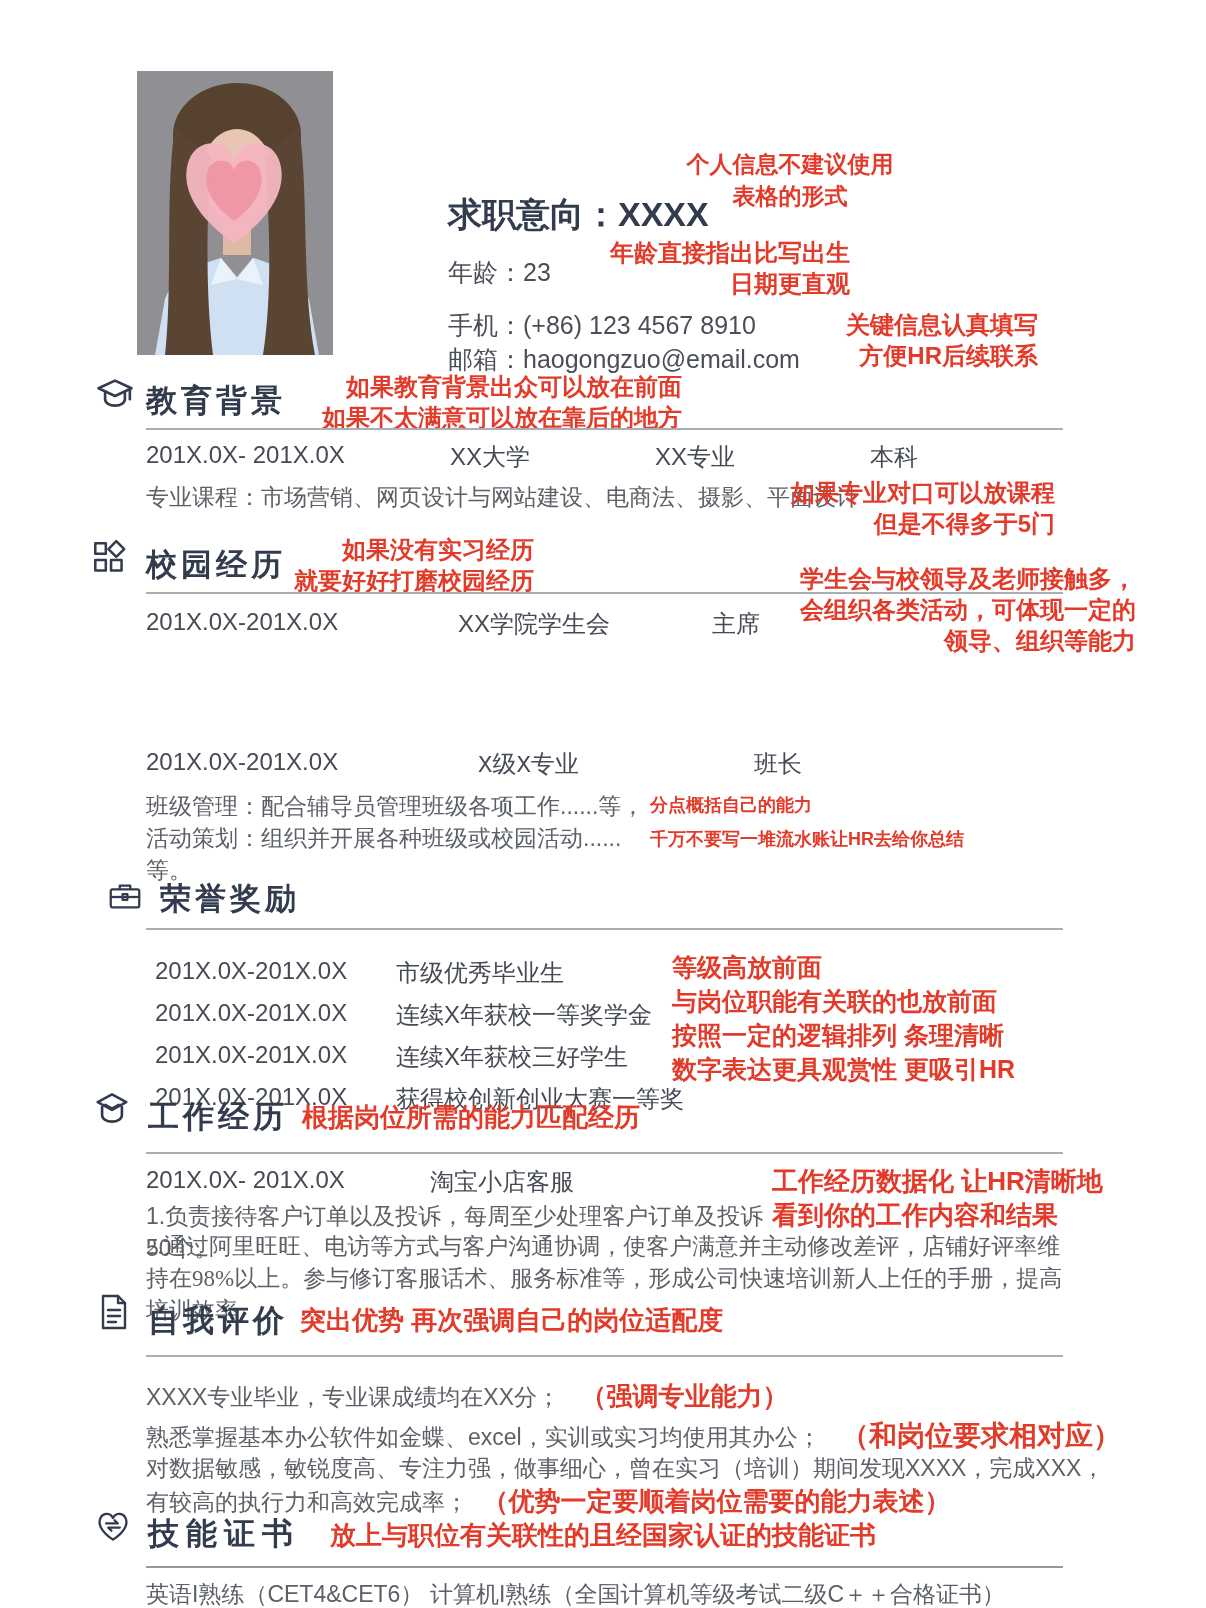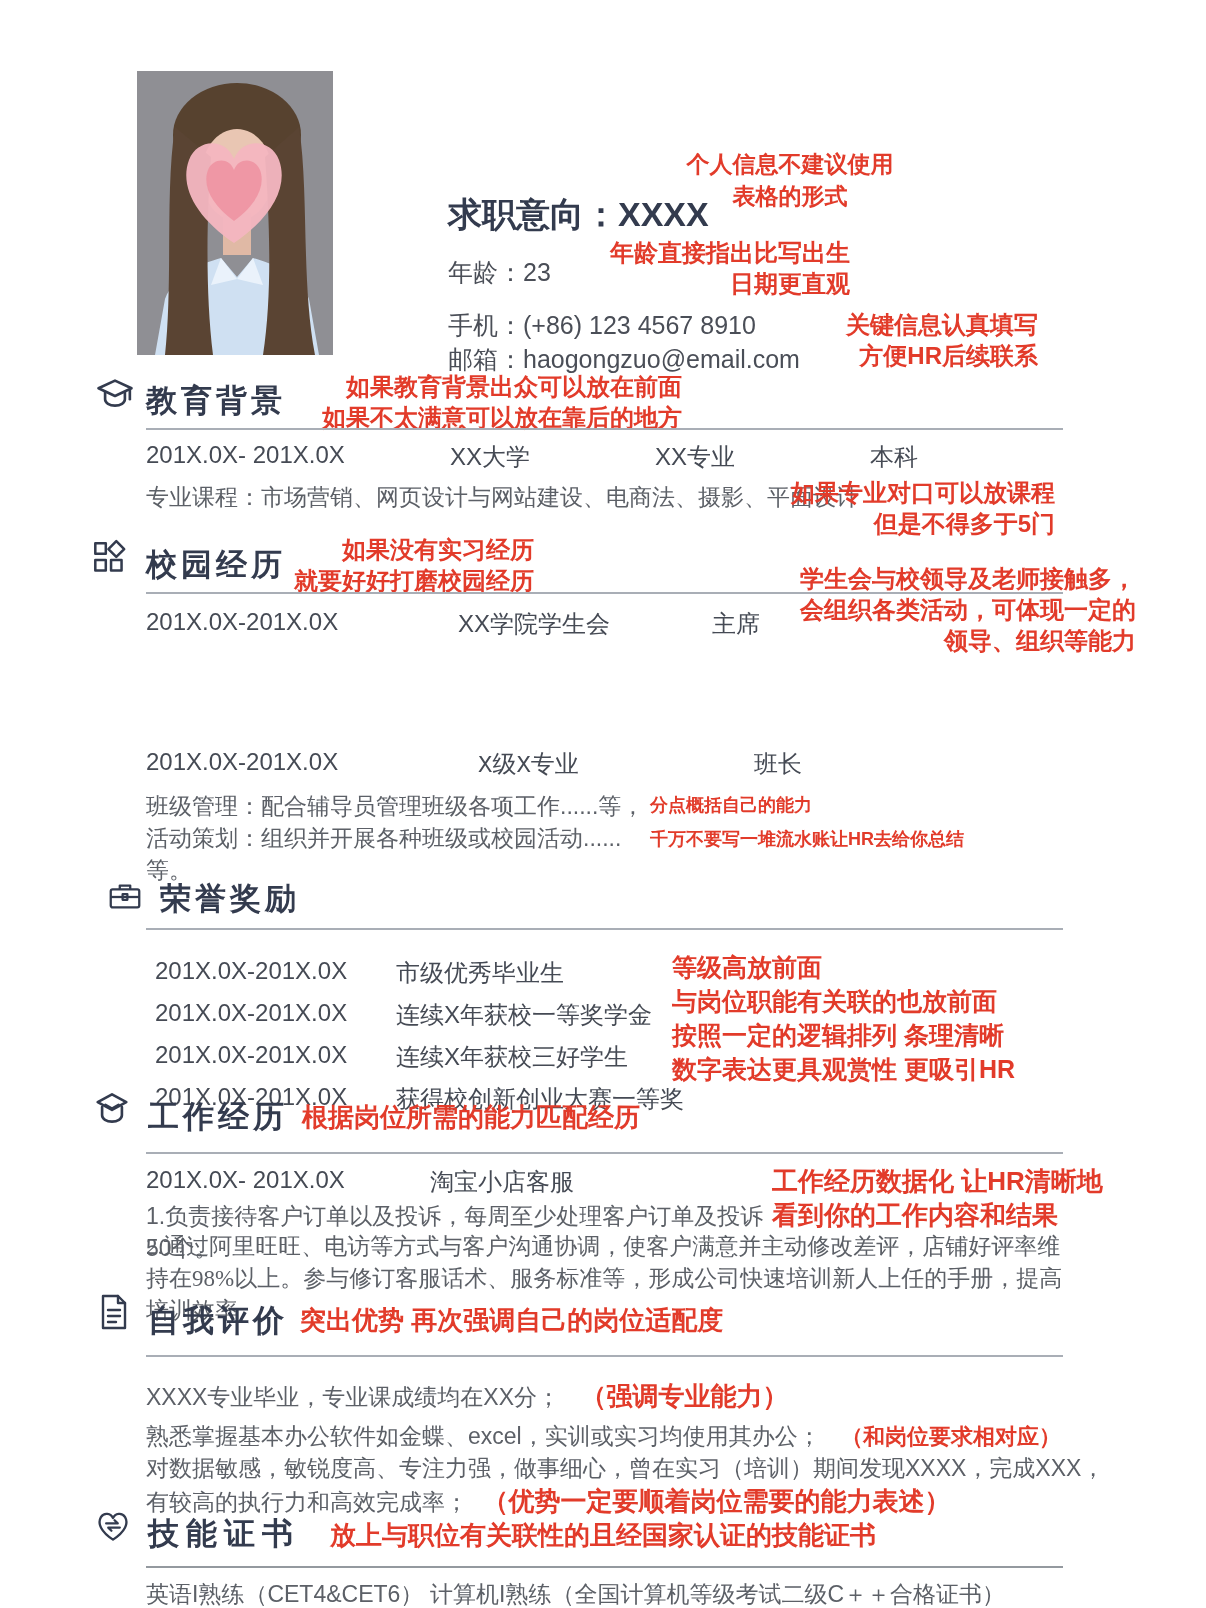--- a/index.html
+++ b/index.html
@@ -155,21 +155,21 @@
   <div class="abs sec-title" style="left:148px;top:1300px;">自我评价</div>
   <div class="abs red note-l" style="left:300px;top:1303px;">突出优势 再次强调自己的岗位适配度</div>
   <div class="hr" style="top:1355px;"></div>
 
   <div class="abs body-text" style="left:146px;top:1380px;width:1000px;">
     <span>XXXX专业毕业，专业课成绩均在XX分；</span>
     <span class="red" style="font-size:26px;margin-left:14px;">（强调专业能力）</span>
   </div>
   <div class="abs body-text" style="left:146px;top:1420px;width:1010px;">
     <span>熟悉掌握基本办公软件如金蝶、excel，实训或实习均使用其办公；</span>
-    <span class="red" style="font-size:22px;margin-left:14px;">（和岗位要求相对应）</span>
+    <span class="red" style="font-size:28px;margin-left:14px;">（和岗位要求相对应）</span>
   </div>
   <div class="abs body-text" style="left:146px;top:1452px;width:960px;line-height:33px;">
     <span>对数据敏感，敏锐度高、专注力强，做事细心，曾在实习（培训）期间发现XXXX，完成XXX，有较高的执行力和高效完成率；</span>
     <span class="red" style="font-size:26px;margin-left:8px;">（优势一定要顺着岗位需要的能力表述）</span>
   </div>
 
   <div class="icon" style="left:92px;top:1505px;">
     <svg width="42" height="42" viewBox="0 0 40 40" fill="none" stroke="#333b4e" stroke-width="2.2" stroke-linejoin="round" stroke-linecap="round">
       <path d="M20 33 C8.5 25.5 5 17.5 8.5 11.5 C11.5 6.8 18 7.8 20 12.5 C22 7.8 28.5 6.8 31.5 11.5 C35 17.5 31.5 25.5 20 33 Z"></path>
       <path d="M13.5 17.5 H24.5 L21.5 14.5"></path>

